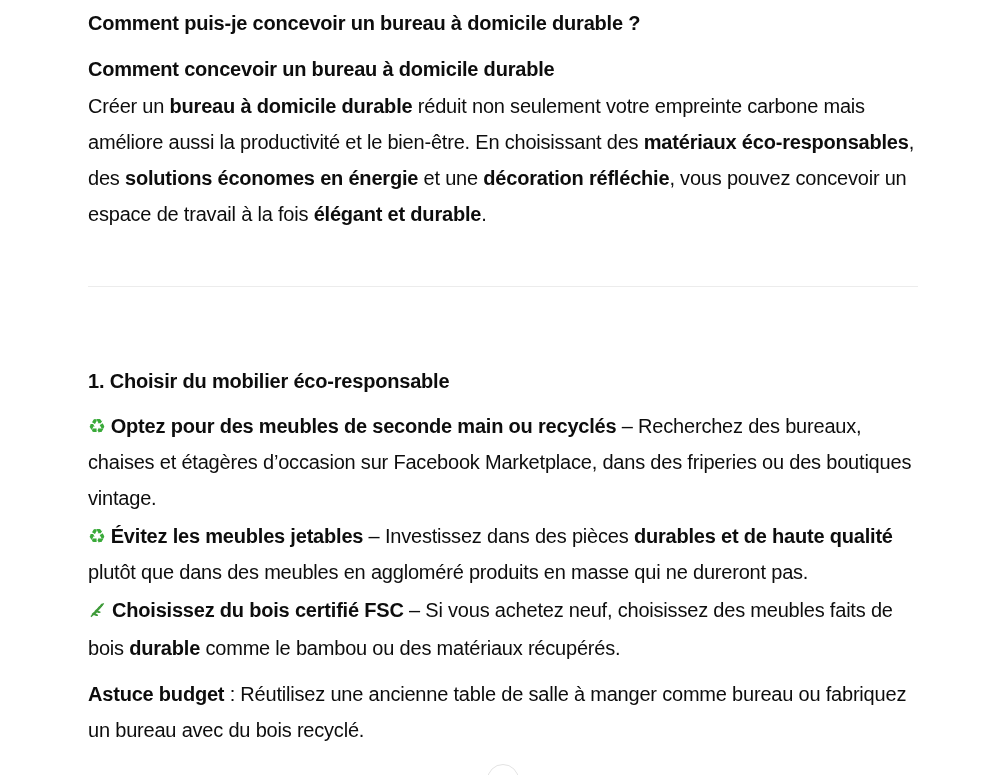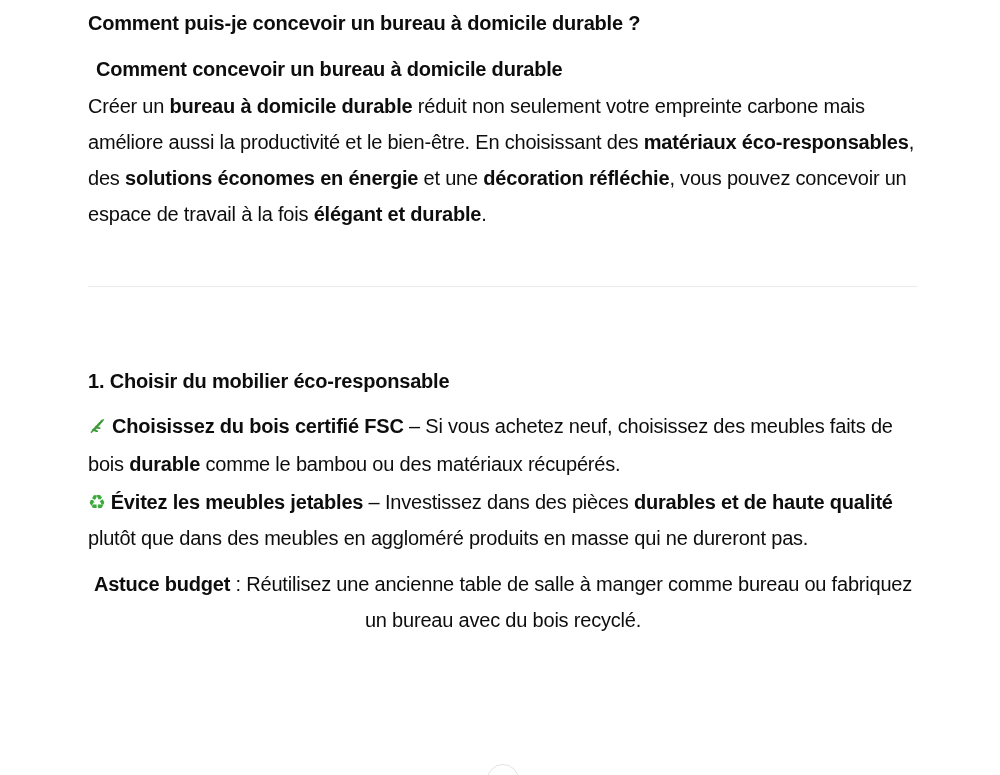--- a/index.html
+++ b/index.html
@@ -18,21 +18,21 @@
     width:830px;
   }
   .question{
     font-size:20px;line-height:28px;font-weight:700;
     letter-spacing:-0.2px;
     margin:9px 0 0 0;
   }
   .subheading{
     font-size:20px;line-height:28px;font-weight:700;
     letter-spacing:-0.2px;
-    margin:18px 0 0 8px;
+    margin:18px 0 0 0;
   }
   .para{
     font-size:20px;line-height:36px;font-weight:400;
     letter-spacing:-0.2px;
     margin:5px 0 0 0;
   }
   .b{font-weight:700;margin-top:36px;}
   .divider{
     border:none;
     border-top:1px solid #ececec;
@@ -47,21 +47,20 @@
   .bullets{margin:13px 0 0 0;}
   .bullet{
     font-size:20px;line-height:36px;font-weight:400;
     letter-spacing:-0.2px;
     margin:0 0 2px 0;
   }
   .tip{
     font-size:20px;line-height:36px;font-weight:400;
     letter-spacing:-0.2px;
     margin:10px 0 0 0;
-    text-align:center;
   }
   .icon{
     display:inline-block;
     vertical-align:-2px;
     margin-right:5px;
   }
   .recycle-glyph{
     font-family:"DejaVu Sans",sans-serif;
     font-size:20px;
     font-weight:400;
@@ -91,34 +90,35 @@
   <div class="subheading">Comment concevoir un bureau à domicile durable</div>
 
   <p class="para"><span>Créer un </span><span class="b">bureau à domicile durable</span><span> réduit non seulement votre empreinte carbone mais améliore aussi la productivité et le bien-être. En choisissant des </span><span class="b">matériaux éco-responsables</span><span>, des </span><span class="b">solutions économes en énergie</span><span> et une </span><span class="b">décoration réfléchie</span><span>, vous pouvez concevoir un espace de travail à la fois </span><span class="b">élégant et durable</span><span>.</span></p>
 
   <hr class="divider">
 
   <div class="section-heading">1. Choisir du mobilier éco-responsable</div>
 
   <div class="bullets">
 
+    <p class="bullet"><span class="icon recycle-glyph">♻</span><span><span class="b">Optez pour des meubles de seconde main ou recyclés</span><span> – Recherchez des bureaux, chaises et étagères d’occasion sur Facebook Marketplace, dans des friperies ou des boutiques vintage.</span></span></p>
+
+    <p class="bullet"><span class="icon recycle-glyph">♻</span><span><span class="b">Évitez les meubles jetables</span><span> – Investissez dans des pièces </span><span class="b">durables et de haute qualité</span><span> plutôt que dans des meubles en aggloméré produits en masse qui ne dureront pas.</span></span></p>
 
     <p class="bullet"><span class="icon"><svg width="19" height="19" viewBox="0 0 20 20">
           <g fill="#3f9b3a">
             <path d="M3 17.5 C7 14.5 11 10.5 16.5 3.5" stroke="#3f9b3a" stroke-width="1.4" fill="none"></path>
             <ellipse cx="6.5" cy="14" rx="3.1" ry="1.3" transform="rotate(-33 6.5 14)"></ellipse>
             <ellipse cx="9.2" cy="11" rx="3" ry="1.25" transform="rotate(-40 9.2 11)"></ellipse>
             <ellipse cx="11.7" cy="8.3" rx="2.8" ry="1.2" transform="rotate(-46 11.7 8.3)"></ellipse>
             <ellipse cx="14" cy="5.8" rx="2.5" ry="1.1" transform="rotate(-52 14 5.8)"></ellipse>
             <ellipse cx="8.2" cy="15.6" rx="2.5" ry="1.05" transform="rotate(18 8.2 15.6)"></ellipse>
             <ellipse cx="11" cy="12.6" rx="2.4" ry="1" transform="rotate(10 11 12.6)"></ellipse>
           </g>
         </svg></span><span><span class="b">Choisissez du bois certifié FSC</span><span> – Si vous achetez neuf, choisissez des meubles faits de bois </span><span class="b">durable</span><span> comme le bambou ou des matériaux récupérés.</span></span></p>
-
-    <p class="bullet"><span class="icon recycle-glyph">♻</span><span><span class="b">Évitez les meubles jetables</span><span> – Investissez dans des pièces </span><span class="b">durables et de haute qualité</span><span> plutôt que dans des meubles en aggloméré produits en masse qui ne dureront pas.</span></span></p>
 
   </div>
 
   <p class="tip"><span class="b">Astuce budget</span><span> : Réutilisez une ancienne table de salle à manger comme bureau ou fabriquez un bureau avec du bois recyclé.</span></p>
 
 </div>
 
 <button class="scroll-btn">
   <span style="display:flex;">
     <svg width="14" height="14" viewBox="0 0 16 16">

